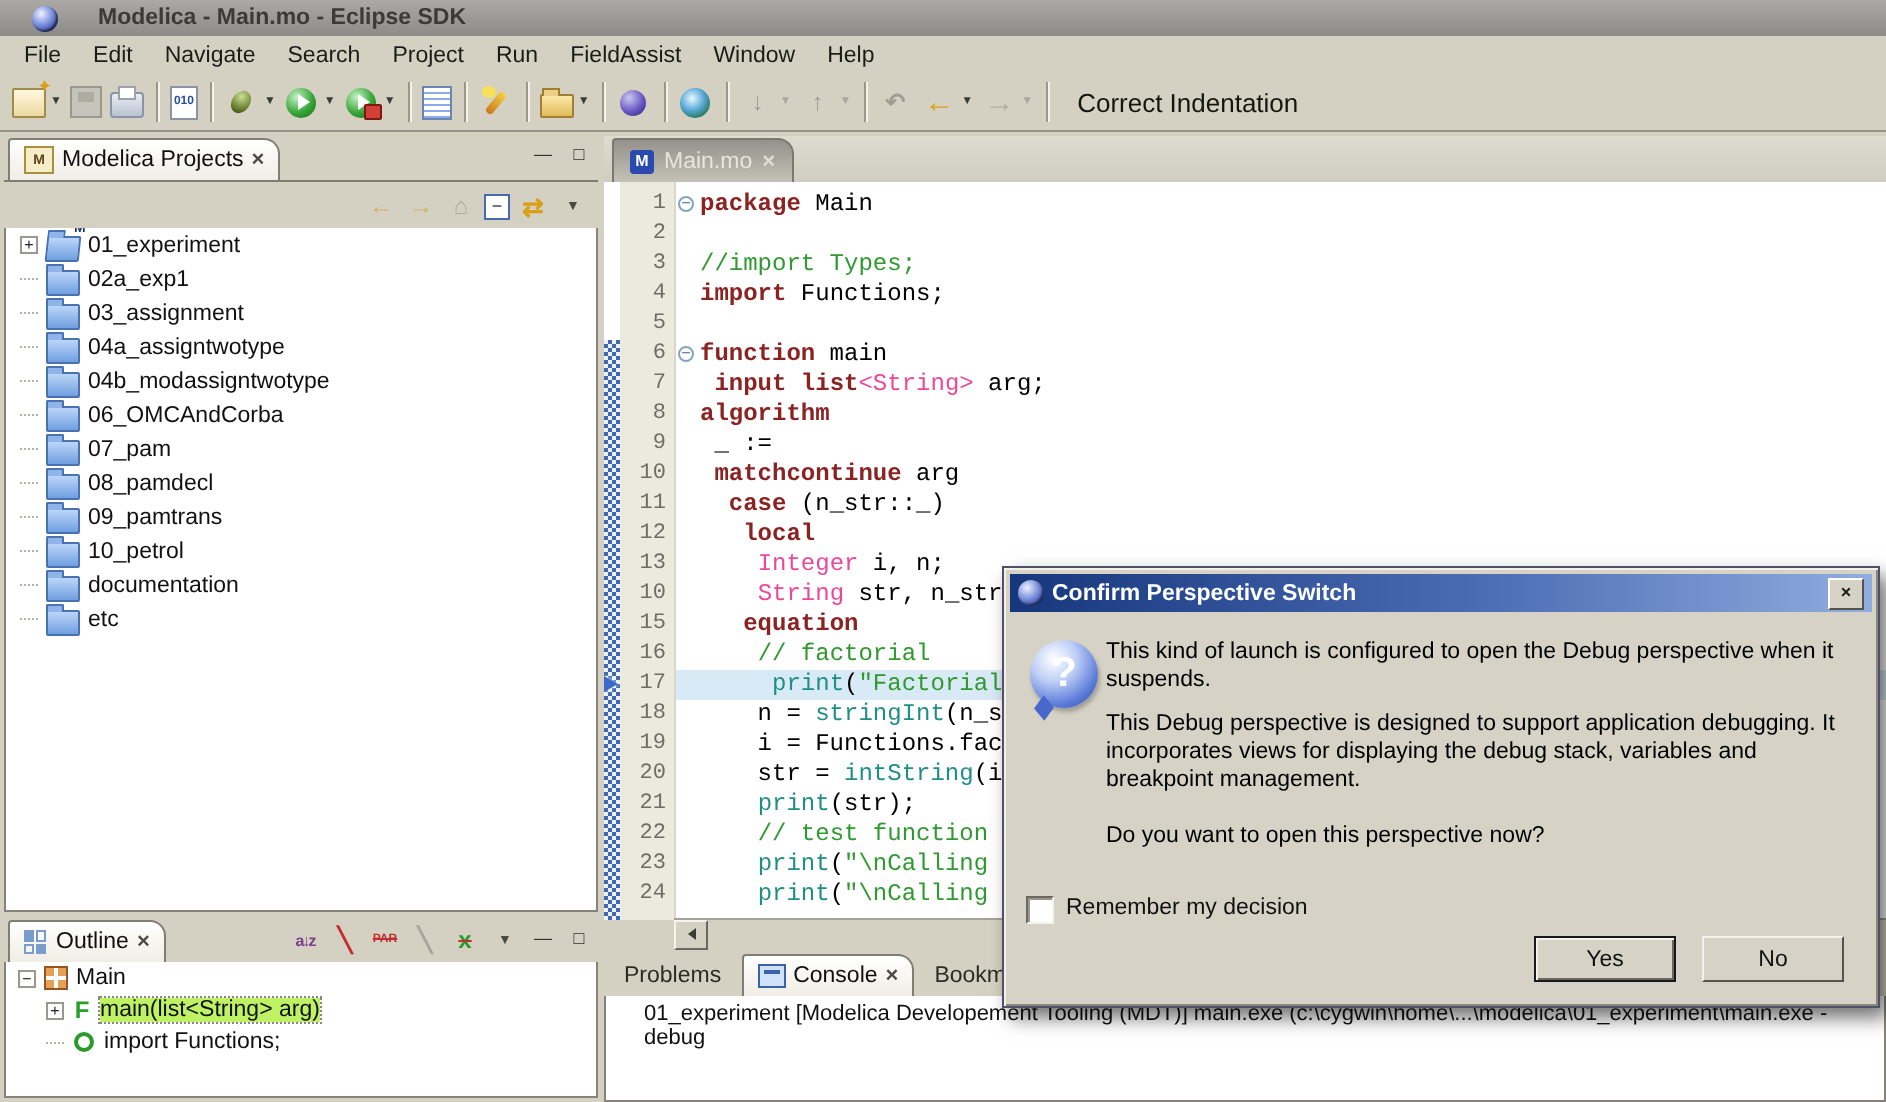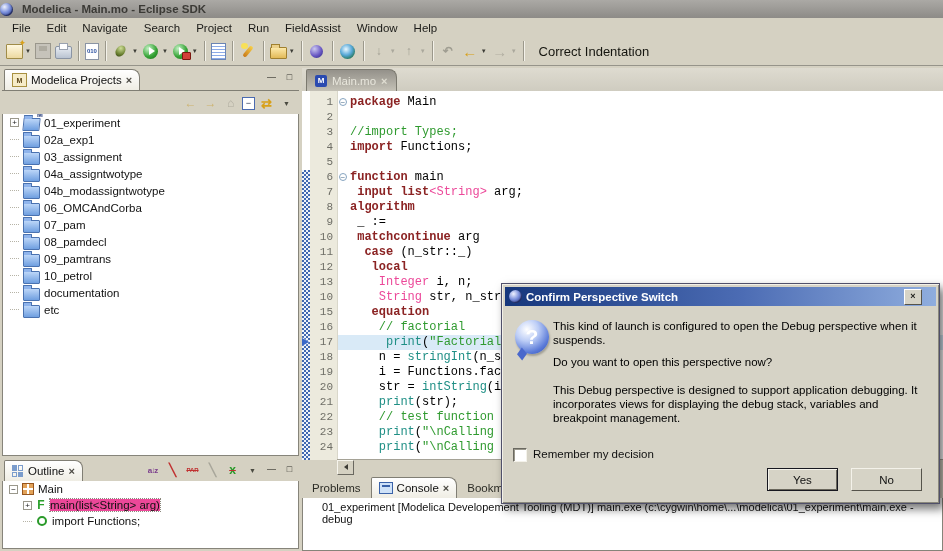--- a/index.html
+++ b/index.html
@@ -1,21 +1,21 @@
 <!DOCTYPE html>
 <html><head>
 <meta charset="utf-8">
 <style>
   html,body{margin:0;padding:0}
   body{width:943px;height:551px;position:relative;overflow:hidden;background:#d5d1c2;
        font-family:"Liberation Sans",sans-serif;font-size:11.5px;color:#111;-webkit-font-smoothing:none}
   .abs{position:absolute}
   
   #titlebar{left:0;top:0;width:943px;height:18px;background:linear-gradient(180deg,#aba9a5,#8d8b87);
-            display:flex;align-items:center;gap:9px;padding-left:0;box-sizing:border-box}
+            display:flex;align-items:center;gap:20px;padding-left:16px;box-sizing:border-box}
   #titlebar .ttxt{font-weight:bold;font-size:11.5px;color:#3b3a36}
   .eclipse-ico{width:13px;height:13px;border-radius:50%;flex:0 0 auto;
      background:radial-gradient(circle at 35% 30%,#eef2ff,#7b90dc 45%,#2a3a8c 85%);
      box-shadow:inset -1px -1px 1px rgba(0,0,20,.5)}
   #menubar{left:0;top:18px;width:943px;height:19px;display:flex;align-items:center;padding-left:4px;box-sizing:border-box}
   .mitem{padding:1px 8px;font-size:11.5px;color:#1b1b18}
   #toolbar{left:0;top:37px;width:943px;height:29px;display:flex;align-items:center;padding-left:4px;box-sizing:border-box;
            border-bottom:1px solid #96948a}
   .tsep{width:1px;height:20px;background:#9b988b;box-shadow:1px 0 0 #f4f2ea;margin:0 4px}
   .tb{display:inline-flex;align-items:center;margin:0 1px;padding:1px;border-radius:2px}
@@ -84,21 +84,21 @@
   .exp{flex:0 0 auto;width:9px;height:9px;border:1px solid #9a988c;background:#fff;font-size:8px;line-height:7px;
        text-align:center;color:#222;box-sizing:border-box}
   .fld{flex:0 0 auto;width:15px;height:11px;background:linear-gradient(#bcd6f8,#6f9fe0);border:1px solid #4a72b0;
        border-radius:1px;position:relative;margin-top:3px}
   .fld::before{content:"";position:absolute;top:-4px;left:-1px;width:7px;height:3px;background:#8fb4ec;
        border:1px solid #4a72b0;border-bottom:none;border-radius:1px 1px 0 0}
   .fldm{transform:skewX(-6deg)}
   .fldm::after{content:"M";position:absolute;top:-8px;right:-3px;font-size:7px;font-weight:bold;color:#203878;transform:skewX(6deg)}
   
   .orow{display:flex;align-items:center;height:16px;padding-left:6px;gap:4px;font-size:11.5px;white-space:nowrap}
-  .olabel.selected{background:#ec4899;outline:1px dotted #8a887c}
+  .olabel.selected{background:#bef264;outline:1px dotted #8a887c}
   .oi-package{flex:0 0 auto;width:12px;height:12px;background:#e2a258;border:1px solid #96551e;box-sizing:border-box;
       background-image:linear-gradient(#fff,#fff),linear-gradient(#fff,#fff);background-repeat:no-repeat;
       background-size:2px 12px,12px 2px;background-position:4px 0,0 4px}
   .oi-function{flex:0 0 auto;color:#2aa02a;font-weight:bold;font-size:12px;width:10px;text-align:center}
   .oi-import{flex:0 0 auto;width:6px;height:6px;border:2px solid #2a9a2a;border-radius:50%;box-sizing:content-box;margin:0 1px}
   
   #editor{left:302px;top:68px;width:641px;height:406px}
   .etabstrip{height:23px;border-bottom:2px solid #8d8b81;display:flex;align-items:flex-end;background:linear-gradient(#dedbd0,#cfccc0)}
   .etab{display:inline-flex;align-items:center;gap:5px;height:21px;padding:0 8px;margin-left:4px;
         background:linear-gradient(#94918a,#c4c1b6);border:1px solid #7b796f;border-bottom:none;
@@ -140,21 +140,21 @@
   #outline .content{top:22px}
   #console{left:302px;top:476px;width:641px;height:75px}
   #console .content{top:22px;padding:3px 19px;font-size:11px}
   .cicon{width:12px;height:10px;background:#cfe2f8;border:1px solid #3a62a8;position:relative}
   .cicon::after{content:"";position:absolute;left:2px;right:2px;top:2px;height:2px;background:#3a62a8}
   
   #dialog{left:501px;top:283px;width:439px;height:221px;background:#d6d3c6;border:1px solid #50506a;
           box-shadow:inset 1px 1px 0 #f2f0e8,inset -1px -1px 0 #8a887c,4px 5px 9px rgba(0,0,0,.55);
           padding:3px;box-sizing:border-box;z-index:50}
   #dlg-title{height:19px;background:linear-gradient(90deg,#16377c,#4c6cb4 55%,#8fadde);display:flex;align-items:center;
-          gap:4px;padding:0 14px 0 4px}
+          gap:4px;padding:0 4px 0 4px}
   #dlg-title .dtxt{color:#fff;font-weight:bold;font-size:11.5px;flex:1}
   #dlg-close{width:16px;height:14px;background:#d6d3c6;border:1px solid;border-color:#fff #55534b #55534b #fff;
           font-size:9px;line-height:12px;text-align:center;color:#1c1c18;font-weight:bold}
   #dlg-body{position:relative;height:calc(100% - 19px)}
   #qicon{position:absolute;left:10px;top:14px;width:34px;height:34px;border-radius:50%;
       background:radial-gradient(circle at 35% 28%,#ffffff,#bccdf6 35%,#5a7ad8 70%,#2a4ab0);
       color:#fff;font-size:21px;font-weight:bold;display:flex;align-items:center;justify-content:center;
       box-shadow:1px 2px 2px rgba(0,0,0,.25)}
   #qicon::after{content:"";position:absolute;left:3px;bottom:-4px;width:8px;height:8px;background:#4a68cc;
       transform:rotate(50deg) skew(14deg)}
@@ -457,22 +457,22 @@
 <div class="abs" id="dialog">
   <div id="dlg-title">
     <span class="eclipse-ico"></span>
     <span class="dtxt">Confirm Perspective Switch</span>
     <span id="dlg-close">×</span>
   </div>
   <div id="dlg-body">
     <div id="qicon">?</div>
     <div id="dlg-text">
         <p>This kind of launch is configured to open the Debug perspective when it suspends.</p>
+        <p>This Debug perspective is designed to support application debugging.  It incorporates views for displaying the debug stack, variables and breakpoint management.</p>
         <p>Do you want to open this perspective now?</p>
-        <p>This Debug perspective is designed to support application debugging.  It incorporates views for displaying the debug stack, variables and breakpoint management.</p>
       </div>
     <div id="dlg-check">
       <span class="cb"></span>
       <span>Remember my decision</span>
     </div>
     <div id="dlg-buttons">
       <div class="btn default">Yes</div>
       <div class="btn">No</div>
     </div>
   </div>

